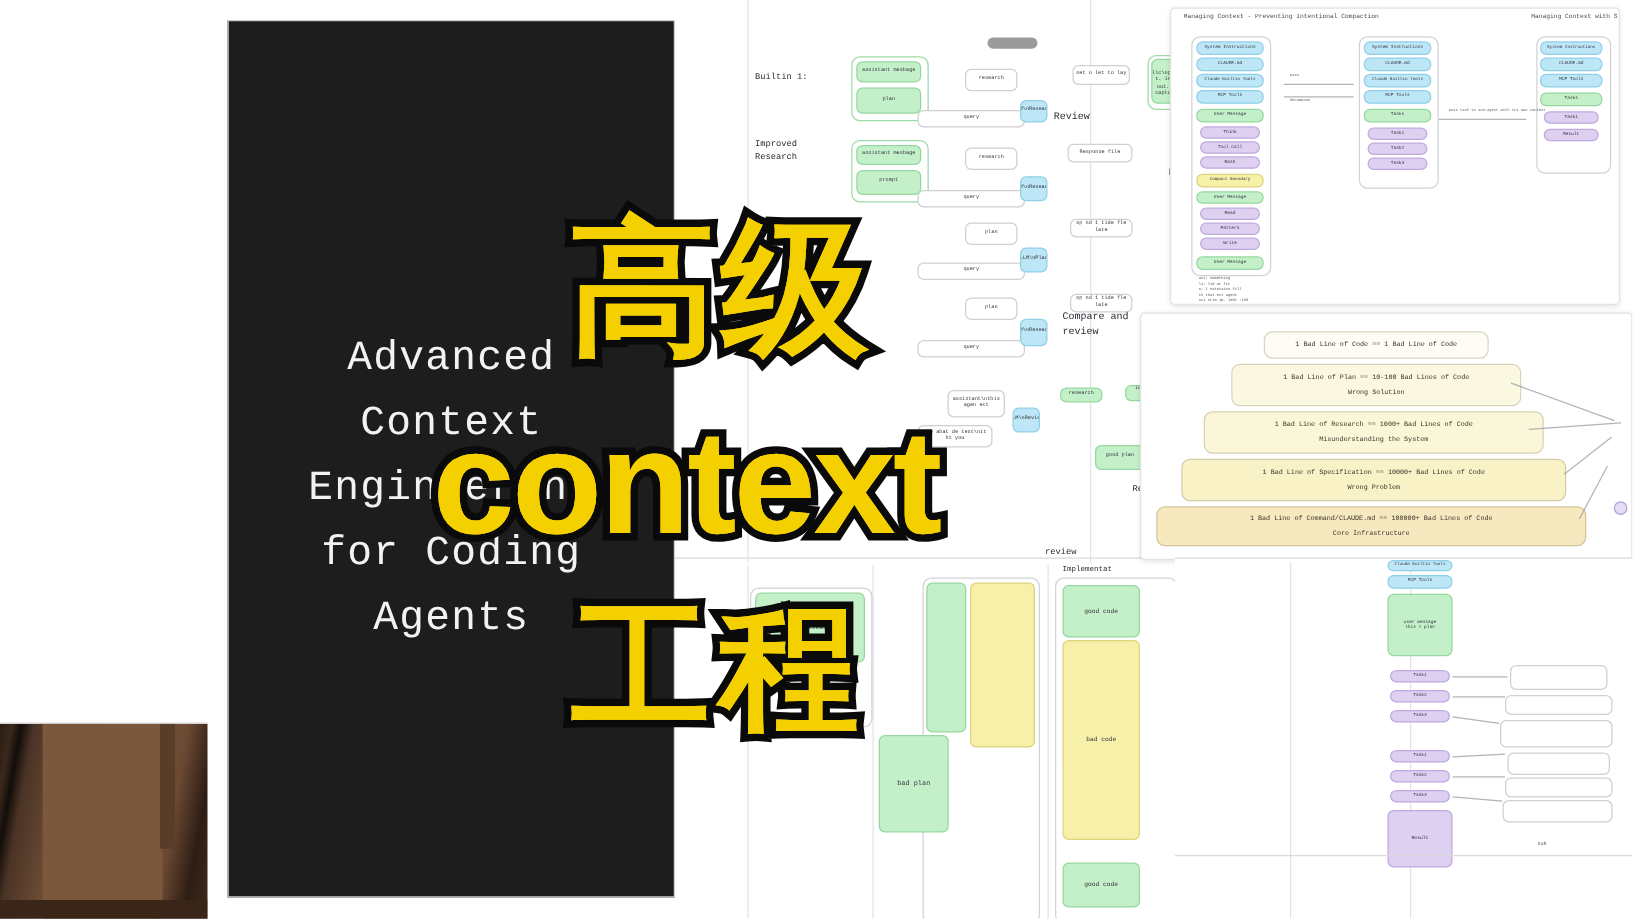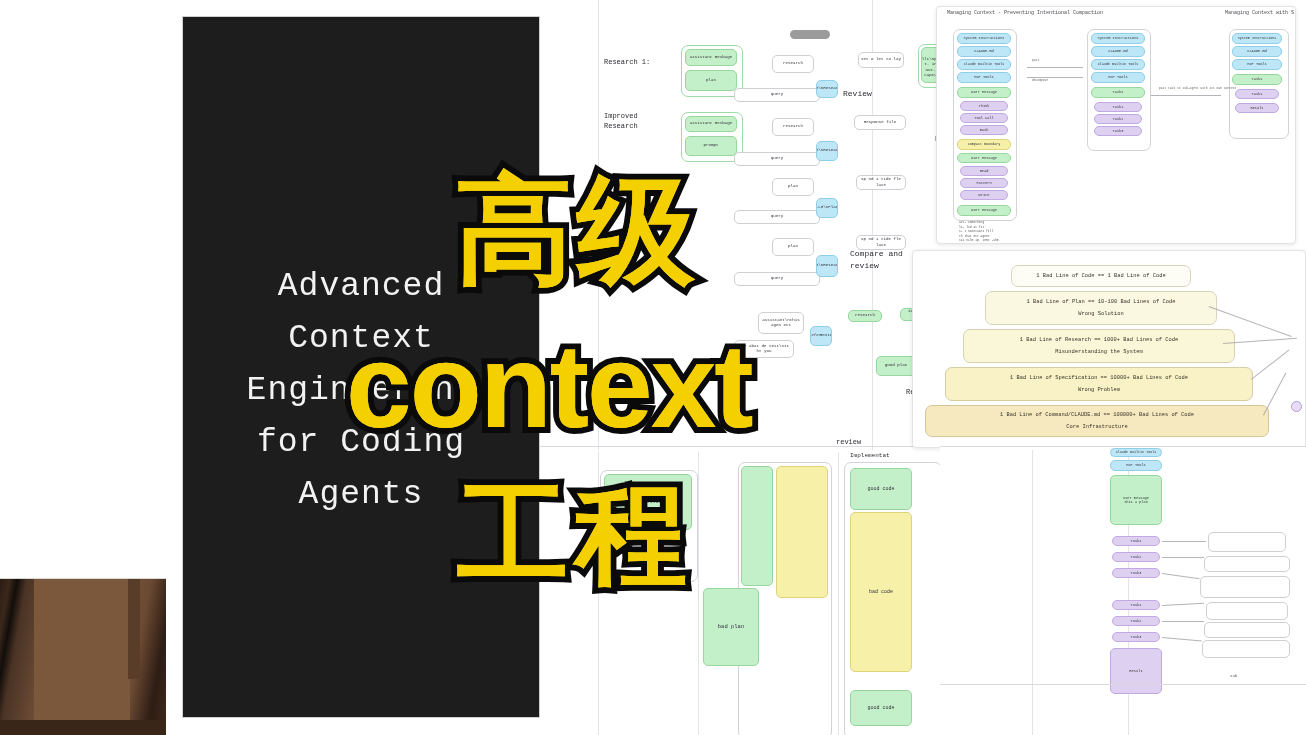--- a/index.html
+++ b/index.html
@@ -63,21 +63,21 @@
 <body>
 
 <div id="stage">
 
   <div style="position:absolute;left:540px;top:0;width:400px;height:735px;background:#ffffff;">
 
     <div class="vline" style="left:58px;top:0;height:450px;"></div>
     <div class="vline" style="left:332px;top:0;height:450px;"></div>
     <div class="hline" style="left:0;top:446px;width:400px;"></div>
 
-    <div class="lbl" style="left:64px;top:58px;font-size:7px;">Research 1:</div>
+    <div class="lbl" style="left:64px;top:58px;font-size:7px;">Builtin 1:</div>
 
     <div class="grp grp-g" style="left:141px;top:45px;width:60px;height:50px;"></div>
     <div class="node n-green" style="left:145px;top:49px;width:52px;height:17px;">assistant mesbage</div>
     <div class="node n-green" style="left:145px;top:70px;width:52px;height:21px;">plan</div>
 
     <div class="node n-white" style="left:232px;top:55px;width:42px;height:18px;">research</div>
     <div class="node n-white" style="left:194px;top:88px;width:86px;height:14px;">query</div>
     <div class="node n-blue" style="left:276px;top:80px;width:22px;height:18px;">LLM\nResearch</div>
     <div class="node n-white" style="left:318px;top:52px;width:46px;height:16px;">set o let to lay</div>
     <div class="grp grp-g" style="left:378px;top:44px;width:50px;height:42px;"></div>

